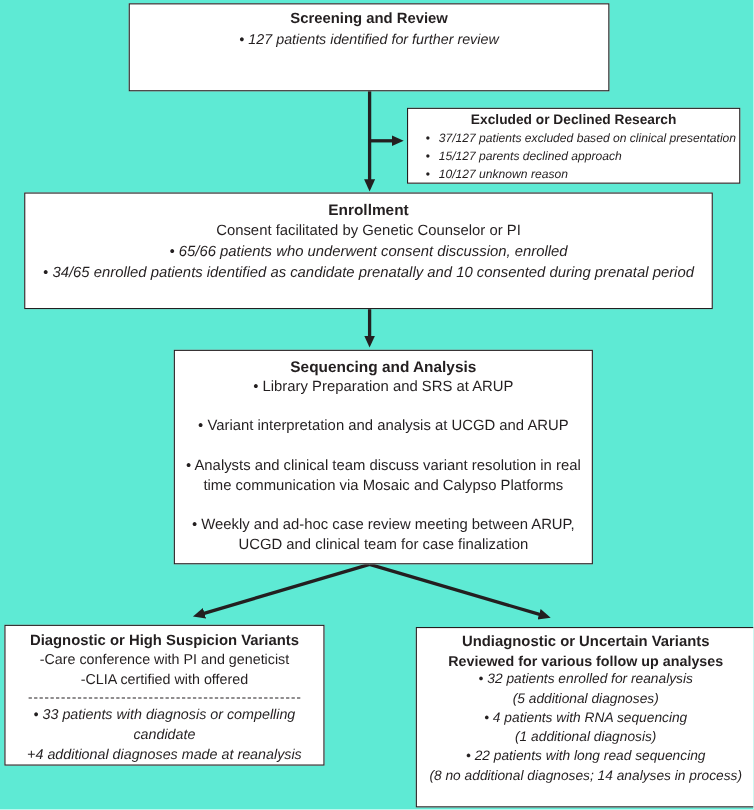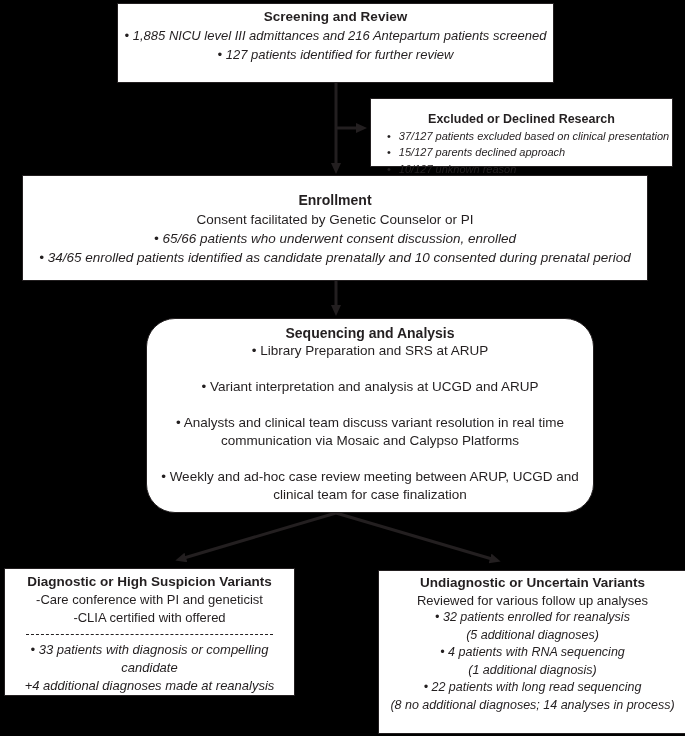--- a/index.html
+++ b/index.html
@@ -1,20 +1,20 @@
 <!DOCTYPE html>
 <html><head>
 <meta charset="utf-8">
 <style>
   html, body { margin: 0; padding: 0; background: #ffffff; }
   #canvas {
     position: relative;
     width: 685px;
     height: 736px;
-    background: #000000;
+    background: #5eead4;
     font-family: "Liberation Sans", sans-serif;
     color: #231f20;
     overflow: hidden;
   }
   #arrow-layer {
     position: absolute;
     left: 0; top: 0;
     width: 685px; height: 736px;
     z-index: 1;
   }
@@ -34,41 +34,41 @@
   
   #box-screening {
     left: 117px; top: 3px; width: 437px; height: 80px;
     font-size: 13px; line-height: 19px; padding-top: 3px;
   }
   #box-screening .title { font-size: 13.5px; }
 
   
   #box-excluded {
     left: 370px; top: 98px; width: 303px; height: 69px;
-    font-size: 11px; line-height: 16.5px; padding-top: 12px;
+    font-size: 11px; line-height: 16.5px; padding-top: 2px;
   }
   #box-excluded .title { font-size: 12.5px; }
   .exc-item {
     text-align: left;
     padding-left: 16px;
     font-style: italic;
   }
   .exc-item::before { content: "•"; margin-right: 8px; font-style: normal; }
 
   
   #box-enrollment {
     left: 22px; top: 175px; width: 626px; height: 106px;
-    font-size: 13.5px; line-height: 19px; padding-top: 15px;
+    font-size: 13.5px; line-height: 19px; padding-top: 5px;
   }
   #box-enrollment .title { font-size: 14px; }
 
   
   #box-sequencing {
-    left: 146px; top: 318px; width: 448px; height: 195px;
-    font-size: 13.5px; line-height: 18px; padding: 5px 3px 0 3px; border-radius: 29px;
+    left: 158px; top: 318px; width: 381px; height: 195px;
+    font-size: 13.5px; line-height: 18px; padding: 5px 3px 0 3px;
   }
   #box-sequencing .title { font-size: 14px; }
   .seq-item { margin-top: 18px; }
   .seq-item.first { margin-top: 0; text-align: center; }
 
   
   #box-diagnostic {
     left: 4px; top: 568px; width: 291px; height: 128px;
     font-size: 13px; line-height: 18px; padding: 4px 4px 15px 4px;
   }
@@ -79,21 +79,21 @@
     margin: 7px auto 6px auto;
     height: 0;
   }
 
   
   #box-undiagnostic {
     left: 378px; top: 570px; width: 309px; height: 164px;
     font-size: 12.5px; line-height: 17.5px; padding: 3px 3px 0 3px;
   }
   #box-undiagnostic .title { font-size: 13.5px; }
-  #box-undiagnostic .subtitle { font-size: 13px; }
+  #box-undiagnostic .subtitle { font-size: 13px; font-weight: bold; }
 </style>
 </head>
 <body>
 
 <div id="canvas">
 
   <svg id="arrow-layer" viewBox="0 0 685 736" xmlns="http://www.w3.org/2000/svg">
     <defs>
       <marker id="ah" markerUnits="userSpaceOnUse" markerWidth="14" markerHeight="12" refX="2" refY="5" orient="auto">
         <path d="M0,0 L11,5 L0,10 Z" fill="#231f20"></path>
@@ -101,21 +101,20 @@
     </defs>
     <path d="M336,82 L336,165" stroke="#231f20" stroke-width="3" fill="none" marker-end="url(#ah)"></path>
     <path d="M336,128 L358,128" stroke="#231f20" stroke-width="3" fill="none" marker-end="url(#ah)"></path>
     <path d="M336,281 L336,307" stroke="#231f20" stroke-width="3" fill="none" marker-end="url(#ah)"></path>
     <path d="M336,513 L184,558" stroke="#231f20" stroke-width="3" fill="none" marker-end="url(#ah)"></path>
     <path d="M336,513 L492,559" stroke="#231f20" stroke-width="3" fill="none" marker-end="url(#ah)"></path>
   </svg>
 
   <div class="box" id="box-screening">
     <div class="title">Screening and Review</div>
-    <div class="italic bullet-inline">1,885 NICU level III admittances and 216 Antepartum patients screened</div>
     <div class="italic bullet-inline">127 patients identified for further review</div>
   </div>
 
   <div class="box" id="box-excluded">
     <div class="title">Excluded or Declined Research</div>
     <div class="exc-item">37/127 patients excluded based on clinical presentation</div>
     <div class="exc-item">15/127 parents declined approach</div>
     <div class="exc-item">10/127 unknown reason</div>
   </div>
 

